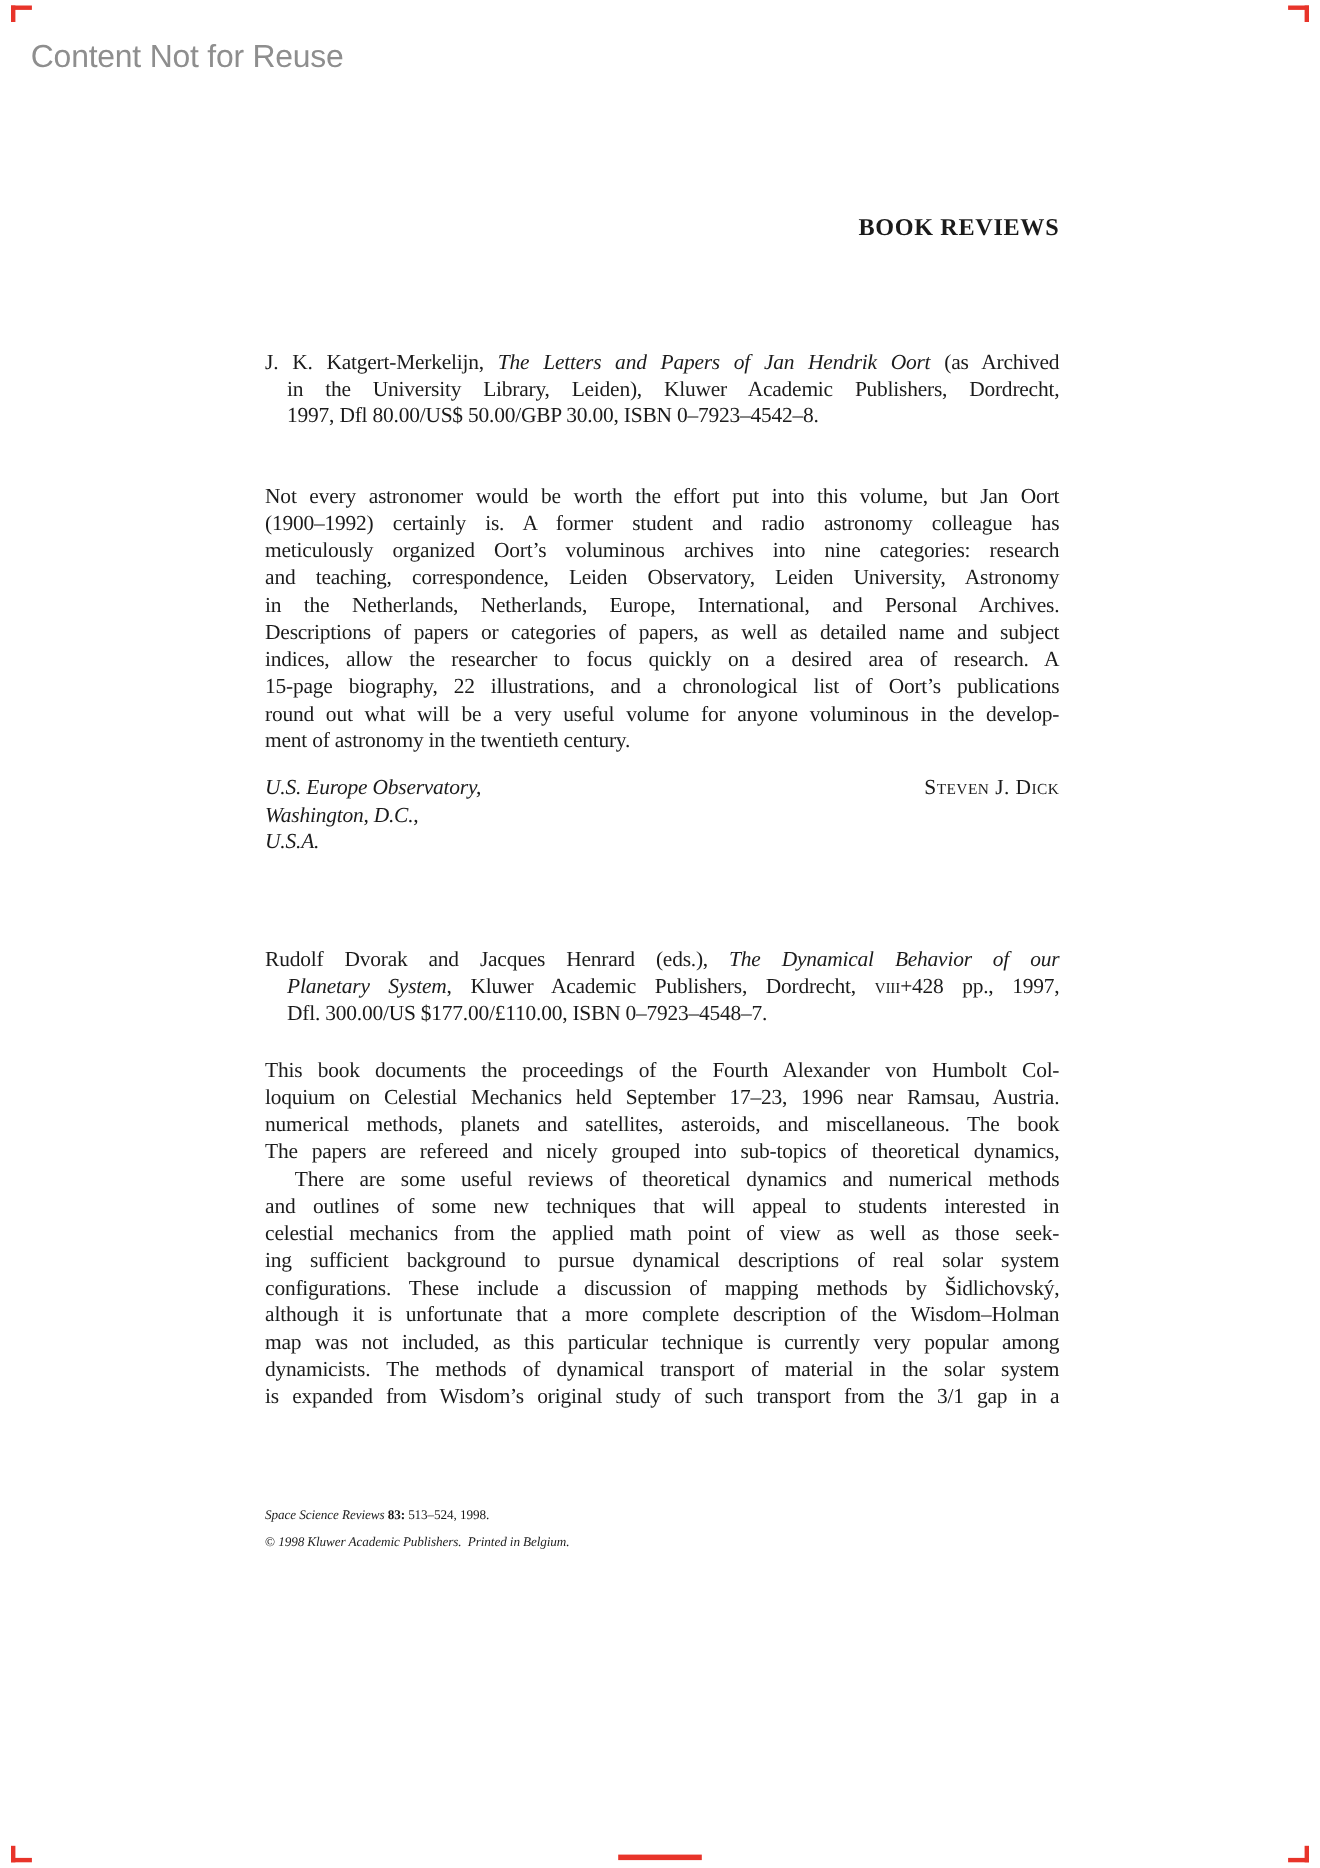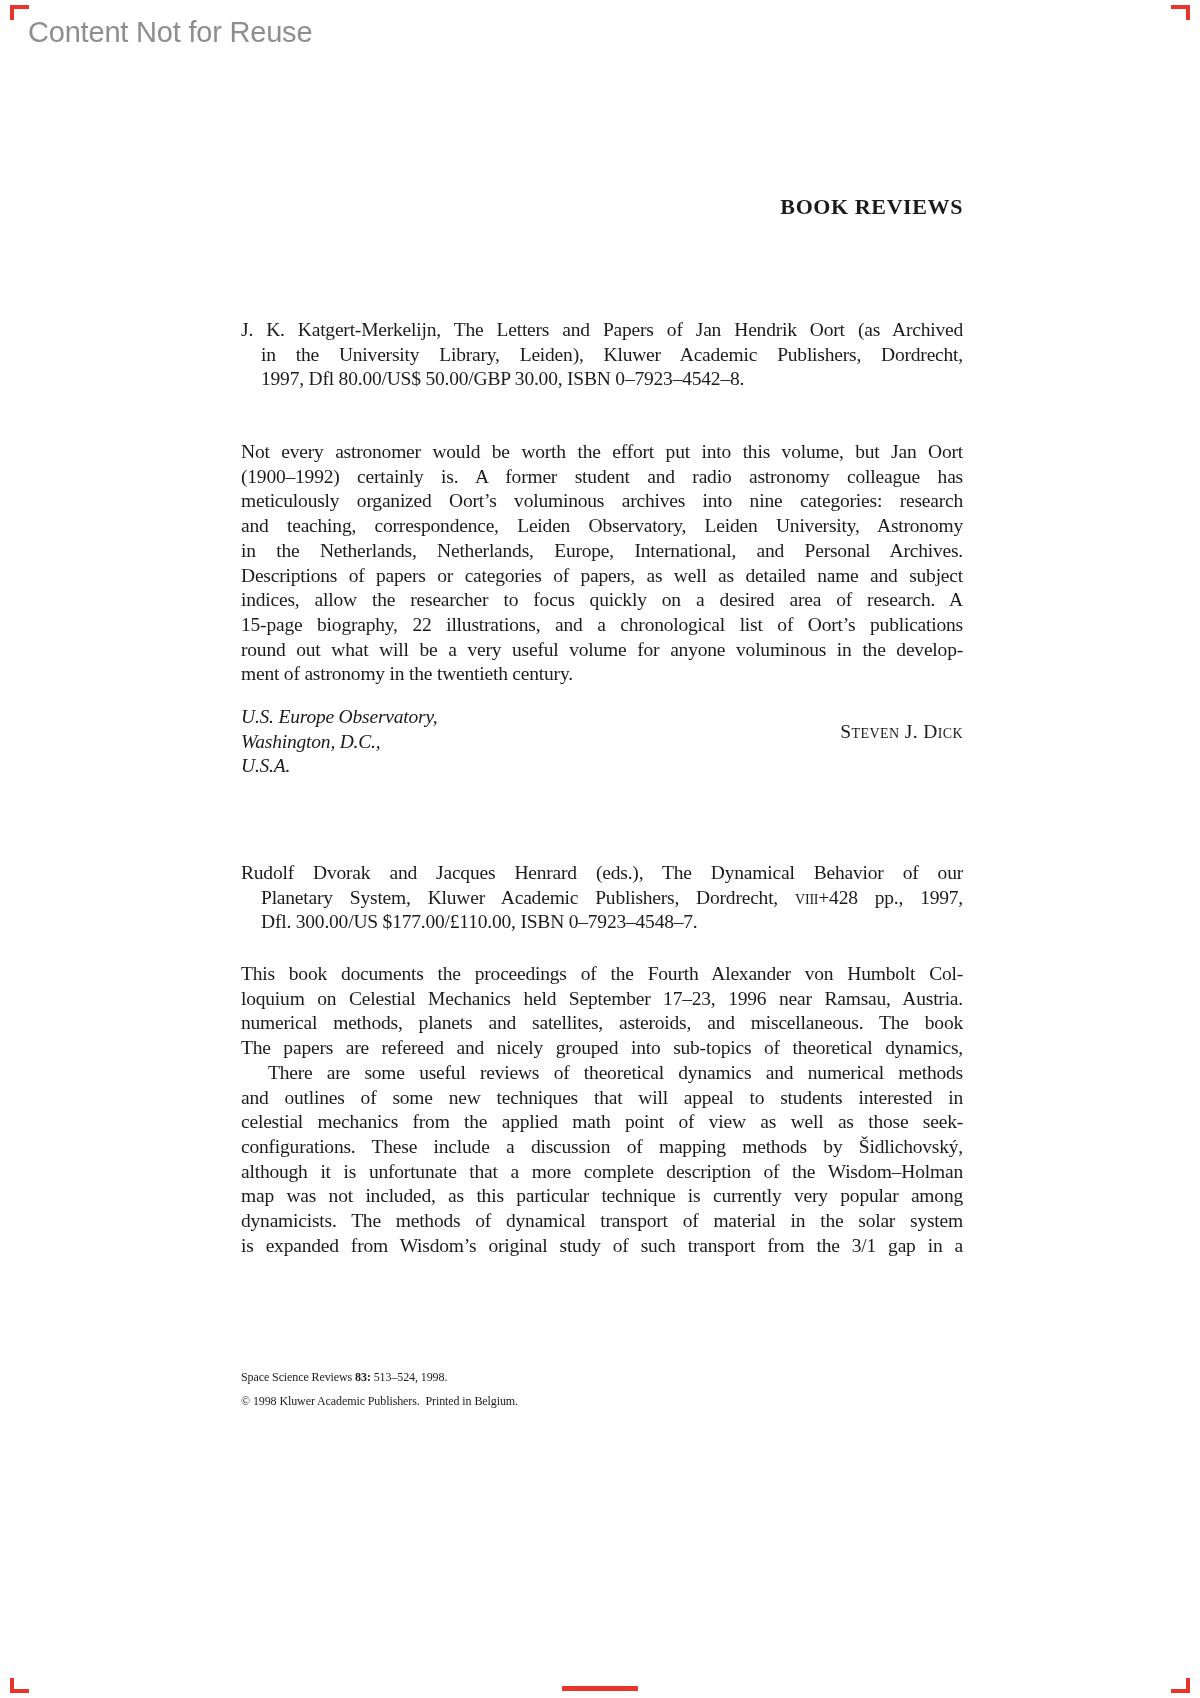--- a/index.html
+++ b/index.html
@@ -9,21 +9,21 @@
     height: 1698px;
     background: var(--bg, #ffffff);
     overflow: hidden;
     font-family: "Liberation Serif", serif;
     color: var(--ink, #1b1b1b);
   }
   
   .watermark {
     position: absolute;
     left: 28px;
-    top: 16px;
+    top: 36px;
     font-family: "Liberation Sans", sans-serif;
     font-size: 29px;
     font-weight: 400;
     letter-spacing: -0.2px;
     color: var(--wm, #8e8e8e);
   }
   
   .crop { position: absolute; }
   .crop.tl { left: 10px;  top: 5px;    width: 15px; height: 11px; border-left: 4px solid var(--crop); border-top: 4px solid var(--crop); }
   .crop.tr { right: 10px; top: 5px;    width: 15px; height: 11px; border-right: 4px solid var(--crop); border-top: 4px solid var(--crop); }
@@ -54,25 +54,25 @@
   .para1  { top: 440px; }
   .attrib { top: 705px; display: flex; justify-content: space-between; align-items: flex-start; }
   .cite2  { top: 861px; }
   .para23 { top: 962px; }
   .footer { top: 1366px; font-size: 12px; line-height: 23.5px; letter-spacing: -0.1px; }
   
   .tline { text-align: justify; text-align-last: justify; }
   .tline.noj { text-align: left; text-align-last: left; }
   .tline.hang { padding-left: 20px; }
   .tline.pindent { text-indent: 27px; }
-  .it { }
+  .it { font-style: italic; }
   .bd { font-weight: 700; }
   .sc { font-variant: small-caps; }
   .affiliation { font-style: italic; }
-  .reviewer { font-variant: small-caps; letter-spacing: 0.4px; white-space: nowrap; margin-top: 15px; }
+  .reviewer { font-variant: small-caps; letter-spacing: 0.4px; white-space: nowrap; }
 </style>
 </head>
 <body>
 
 <div class="page" style="--bg: #ffffff; --ink: #1b1b1b; --wm: #8e8e8e; --crop: #e8342a;">
 
   <div class="crop tl"></div>
   <div class="crop tr"></div>
   <div class="crop bl"></div>
   <div class="crop br"></div>
@@ -119,20 +119,21 @@
       </div>
 
     <div class="block para23">
         <div class="tline"><span>This book documents the proceedings of the Fourth Alexander von Humbolt Col-</span></div>
         <div class="tline"><span>loquium on Celestial Mechanics held September 17–23, 1996 near Ramsau, Austria.</span></div>
         <div class="tline"><span>numerical methods, planets and satellites, asteroids, and miscellaneous. The book</span></div>
         <div class="tline"><span>The papers are refereed and nicely grouped into sub-topics of theoretical dynamics,</span></div>
         <div class="tline pindent"><span>There are some useful reviews of theoretical dynamics and numerical methods</span></div>
         <div class="tline"><span>and outlines of some new techniques that will appeal to students interested in</span></div>
         <div class="tline"><span>celestial mechanics from the applied math point of view as well as those seek-</span></div>
+        <div class="tline"><span>ing sufficient background to pursue dynamical descriptions of real solar system</span></div>
         <div class="tline"><span>configurations. These include a discussion of mapping methods by Šidlichovský,</span></div>
         <div class="tline"><span>although it is unfortunate that a more complete description of the Wisdom–Holman</span></div>
         <div class="tline"><span>map was not included, as this particular technique is currently very popular among</span></div>
         <div class="tline"><span>dynamicists. The methods of dynamical transport of material in the solar system</span></div>
         <div class="tline"><span>is expanded from Wisdom’s original study of such transport from the 3/1 gap in a</span></div>
       </div>
 
     <div class="block footer">
         <div class="tline noj"><span class="it">Space Science Reviews&nbsp;</span><span class="bd">83:</span><span>&nbsp;513–524, 1998.</span></div>
         <div class="tline noj"><span>© </span><span class="it">1998 Kluwer Academic Publishers.&nbsp; Printed in Belgium.</span></div>

